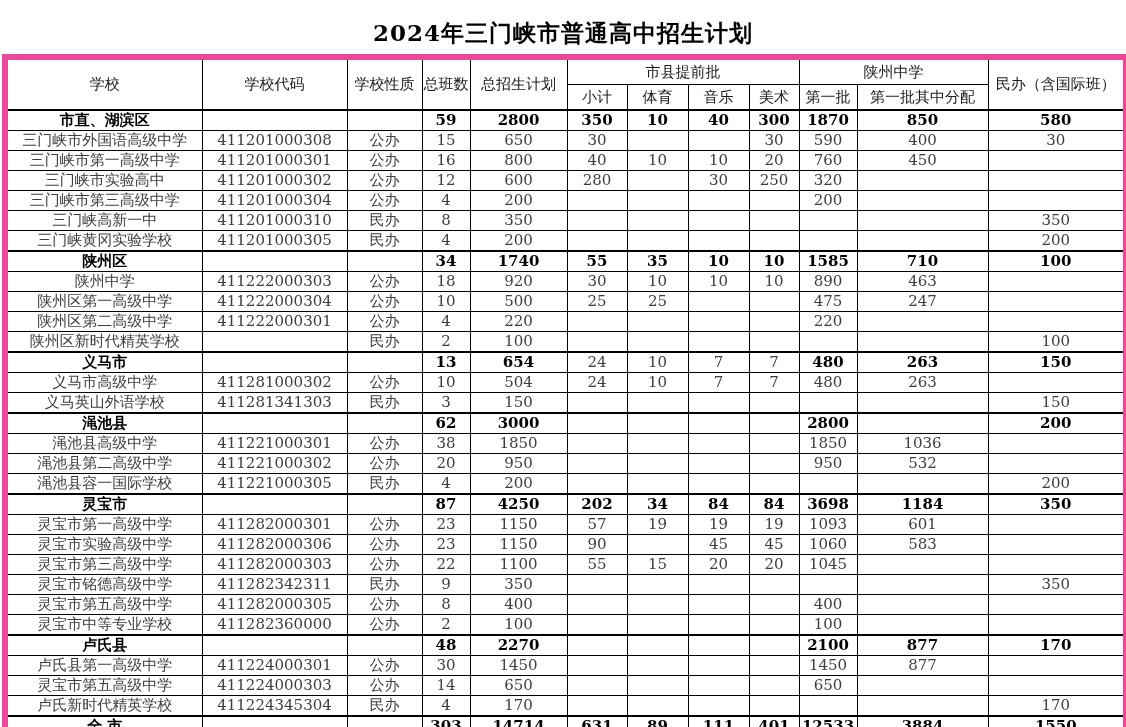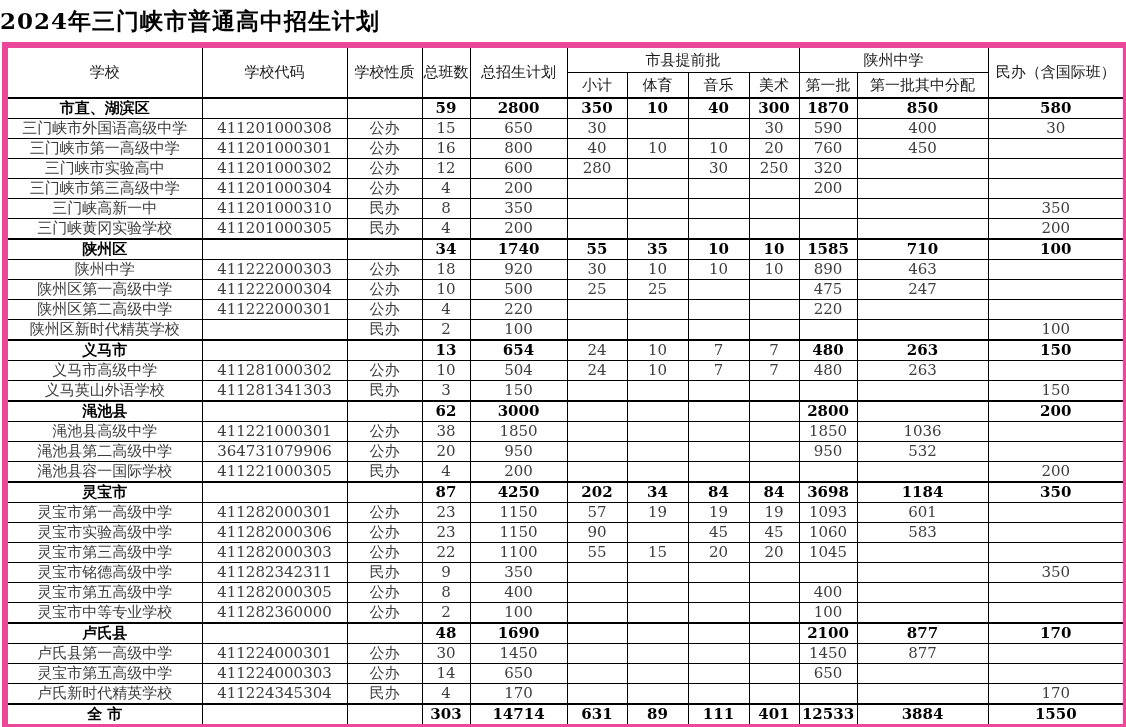--- a/index.html
+++ b/index.html
@@ -8,24 +8,26 @@
     background: #ffffff;
   }
   body {
     width: 1126px;
     height: 727px;
     font-family: "DejaVu Serif", "Liberation Serif", serif;
     color: #000;
     overflow: hidden;
   }
   .title {
+    text-align: center;
     font-size: 23px;
     font-weight: bold;
     padding: 6px 0 5px 0;
     letter-spacing: 1px;
+    margin-top: 12px;
   }
   table.grid {
     border-collapse: collapse;
     table-layout: fixed;
     width: 1121px;
     margin-left: 2px;
     border: 6px solid #ec4899;
   }
   table.grid th, table.grid td {
     border: 1px solid #000;
@@ -331,21 +333,21 @@
         <td></td>
         <td></td>
         <td></td>
         <td></td>
         <td>1850</td>
         <td>1036</td>
         <td></td>
       </tr>
       <tr class="school">
         <td>渑池县第二高级中学</td>
-        <td>364731079906</td>
+        <td>411221000302</td>
         <td>公办</td>
         <td>20</td>
         <td>950</td>
         <td></td>
         <td></td>
         <td></td>
         <td></td>
         <td>950</td>
         <td>532</td>
         <td></td>
@@ -460,21 +462,21 @@
         <td></td>
         <td>100</td>
         <td></td>
         <td></td>
       </tr>
       <tr class="section">
         <td>卢氏县</td>
         <td></td>
         <td></td>
         <td>48</td>
-        <td>1690</td>
+        <td>2270</td>
         <td></td>
         <td></td>
         <td></td>
         <td></td>
         <td>2100</td>
         <td>877</td>
         <td>170</td>
       </tr>
       <tr class="school">
         <td>卢氏县第一高级中学</td>

